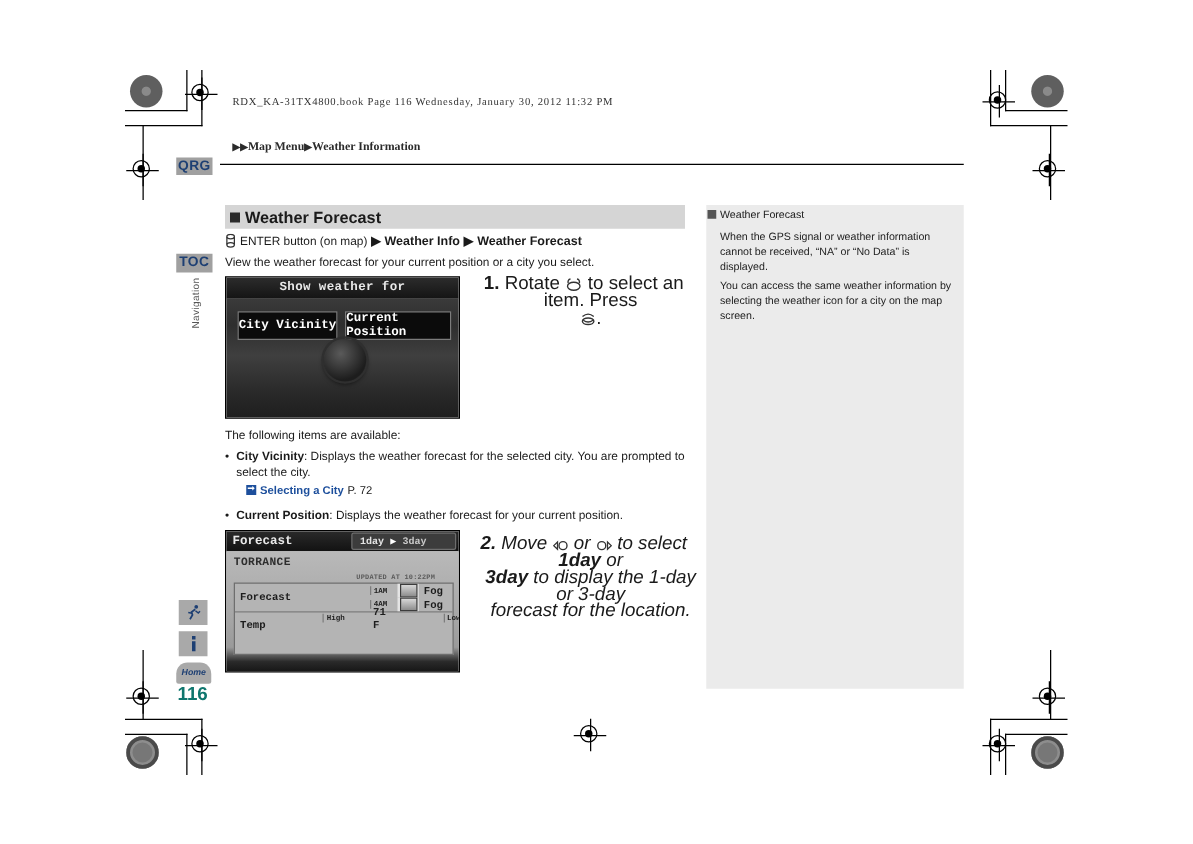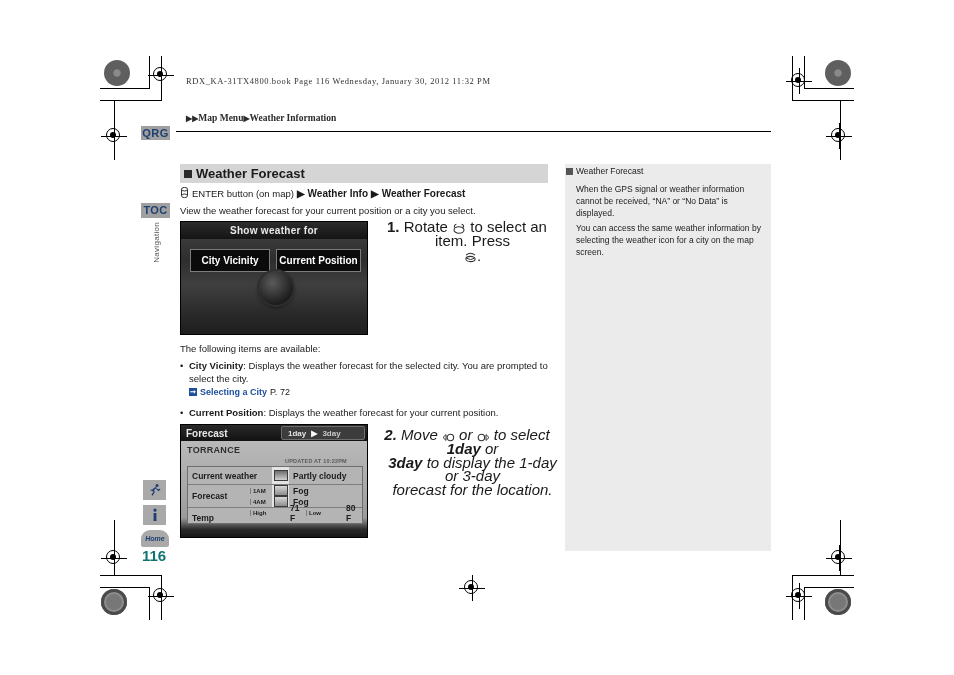--- a/index.html
+++ b/index.html
@@ -118,21 +118,21 @@
   .nav-path b { font-size: 10px; }
   .body-text {
     position: absolute;
     font-size: 9.5px; color: #1a1a1a; line-height: 13px;
   }
   .bullets { position: absolute; font-size: 9.5px; color: #1a1a1a; }
   .bullets .li { display: flex; margin-bottom: 9px; line-height: 12.5px; }
   .bullets .dot { width: 9px; flex: 0 0 9px; }
   .ref {
     color: #1d4f9c; font-weight: bold; font-size: 9px;
-    display: inline-flex; align-items: center; gap: 3px;
+    display: inline-flex; align-items: center; gap: 3px; margin-left: 8px;
   }
   .ref .arrowbox {
     display: inline-block; width: 8px; height: 8px;
     background: #1d4f9c; color: #fff; font-size: 7px;
     line-height: 8px; text-align: center;
   }
   .ref .pg { color: #1a1a1a; font-weight: normal; }
 
   .step {
     position: absolute;
@@ -141,21 +141,21 @@
   .step .n { font-weight: bold; }
   .step .hang { display: block; padding-left: 11px; text-indent: -11px; }
 
   
   .navshot {
     position: absolute;
     background: #e5e5e5;
     border: 1px solid #000;
     box-sizing: border-box;
     overflow: hidden;
-    font-family: Liberation Sans, sans-serif;
+    font-family: Liberation Mono, monospace;
   }
   .ns1-title {
     position: absolute; left: 0; right: 0; top: 0; height: 17px;
     background: linear-gradient(#2c2c2c,#141414);
     color: #e9e9e9; font-size: 10px; font-weight: bold;
     display: flex; align-items: center; justify-content: center;
     letter-spacing: 0.3px;
   }
   .ns1-body {
     position: absolute; left: 0; right: 0; top: 17px; bottom: 0;
@@ -222,21 +222,21 @@
   .ns2-ico { width: 17px; display: flex; align-items: center; justify-content: center; }
   .wi {
     display:block; width: 12px; height: 9px;
     background: linear-gradient(#d8d8d8,#8d8d8d);
     border: 1px solid #3c3c3c;
   }
   .wi.sun { background: linear-gradient(#6d6d6d,#cfcfcf); }
   .ns2-val { flex: 1; display:flex; align-items:center; padding-left: 4px;
              font-size: 8.5px; font-weight: bold; }
   .cellbox { background: #e4e4e4; }
-  .mini-row { display:flex; align-items:center; height: 11px; }
+  .mini-row { display:flex; align-items:center; height: 11px; margin-left: 46px; }
 
   .svgicon { display: inline-block; vertical-align: -2px; }
 
   
   .note-panel {
     position: absolute;
     background: #ebebeb;
   }
   .note-head {
     position: absolute;
@@ -428,27 +428,20 @@
     <div class="ns2-tabs" style="left:100px; width:84px;">
       <span>1day</span>
       <span style="color:#fff;">▶</span>
       <span style="color:#c9c9c9;">3day</span>
     </div>
     <div class="ns2-body"></div>
     <div class="ns2-city" style="left:6px; top:20px;">TORRANCE</div>
     <div class="ns2-upd" style="left:104px; top:33px;">UPDATED AT 10:22PM</div>
 
     <div class="ns2-table" style="left:6px; top:41px; width:176px; height:58px;">
-      <div class="ns2-row" style="height:17px;">
-        <div class="ns2-lab" style="width:84px;">Current weather</div>
-        <div class="ns2-ico cellbox">
-          <span class="wi sun"></span>
-        </div>
-        <div class="ns2-val">Partly cloudy</div>
-      </div>
 
       <div class="ns2-row" style="height:22px;">
         <div class="ns2-lab" style="width:62px;">Forecast</div>
         <div style="flex:1; display:flex; flex-direction:column;">
           <div class="mini-row">
             <div class="ns2-sub">1AM</div>
             <div class="ns2-ico cellbox">
                 <span class="wi"></span>
               </div>
             <div class="ns2-val">Fog</div>

